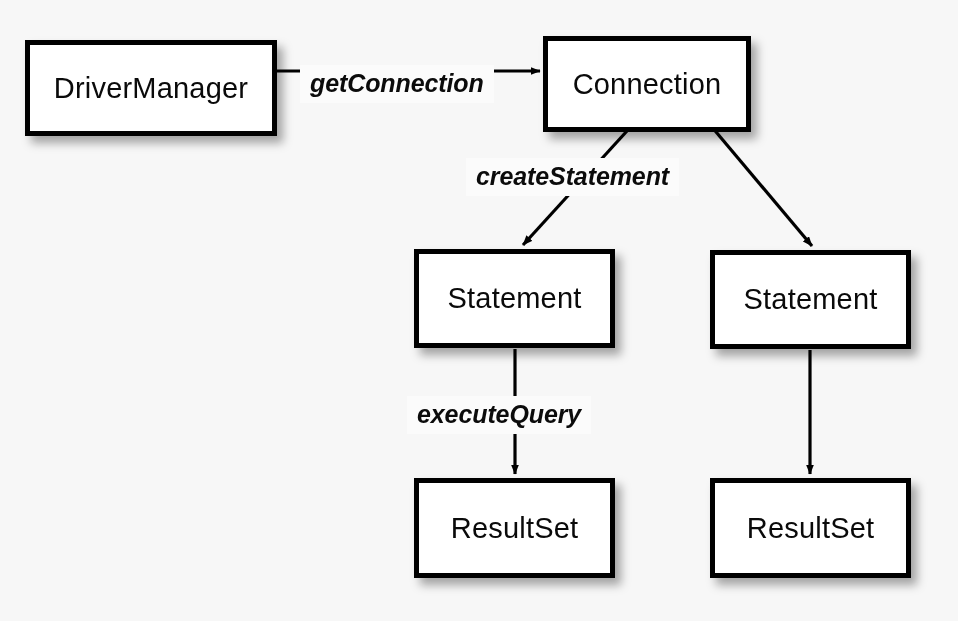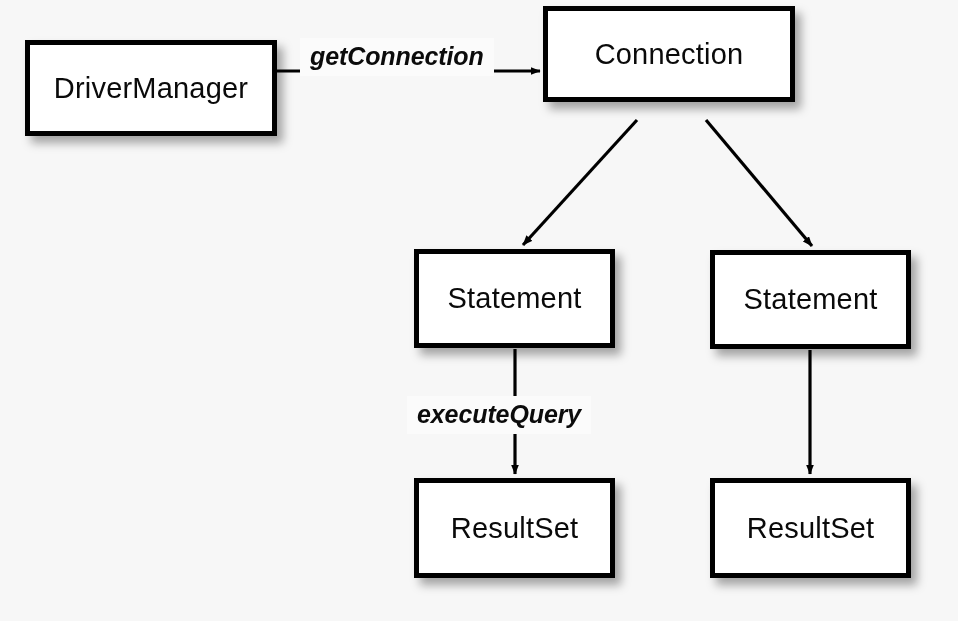--- a/index.html
+++ b/index.html
@@ -80,38 +80,39 @@
 
     <line x1="515" y1="349" x2="515" y2="474" stroke="#000000" stroke-width="3.2" marker-end="url(#arrow)"></line>
 
     <line x1="810" y1="350" x2="810" y2="474" stroke="#000000" stroke-width="3.2" marker-end="url(#arrow)"></line>
   </svg>
 
   <div class="node" style="left:25px; top:40px; width:252px; height:96px;">
     <span class="node-label">DriverManager</span>
   </div>
 
-  <div class="node" style="left:543px; top:6px; width:252px; height:96px;">
+  <div class="node" style="left:543px; top:36px; width:208px; height:96px;">
     <span class="node-label">Connection</span>
   </div>
 
   <div class="node" style="left:414px; top:249px; width:201px; height:99px;">
     <span class="node-label">Statement</span>
   </div>
 
   <div class="node" style="left:710px; top:250px; width:201px; height:99px;">
     <span class="node-label">Statement</span>
   </div>
 
   <div class="node" style="left:414px; top:478px; width:201px; height:100px;">
     <span class="node-label">ResultSet</span>
   </div>
 
   <div class="node" style="left:710px; top:478px; width:201px; height:100px;">
     <span class="node-label">ResultSet</span>
   </div>
 
-  <div class="edge-label" style="left:300px; top:38px;">getConnection</div>
+  <div class="edge-label" style="left:300px; top:65px;">getConnection</div>
 
+  <div class="edge-label" style="left:466px; top:158px;">createStatement</div>
 
   <div class="edge-label" style="left:407px; top:396px;">executeQuery</div>
 
 </div>
 
 </body></html>

